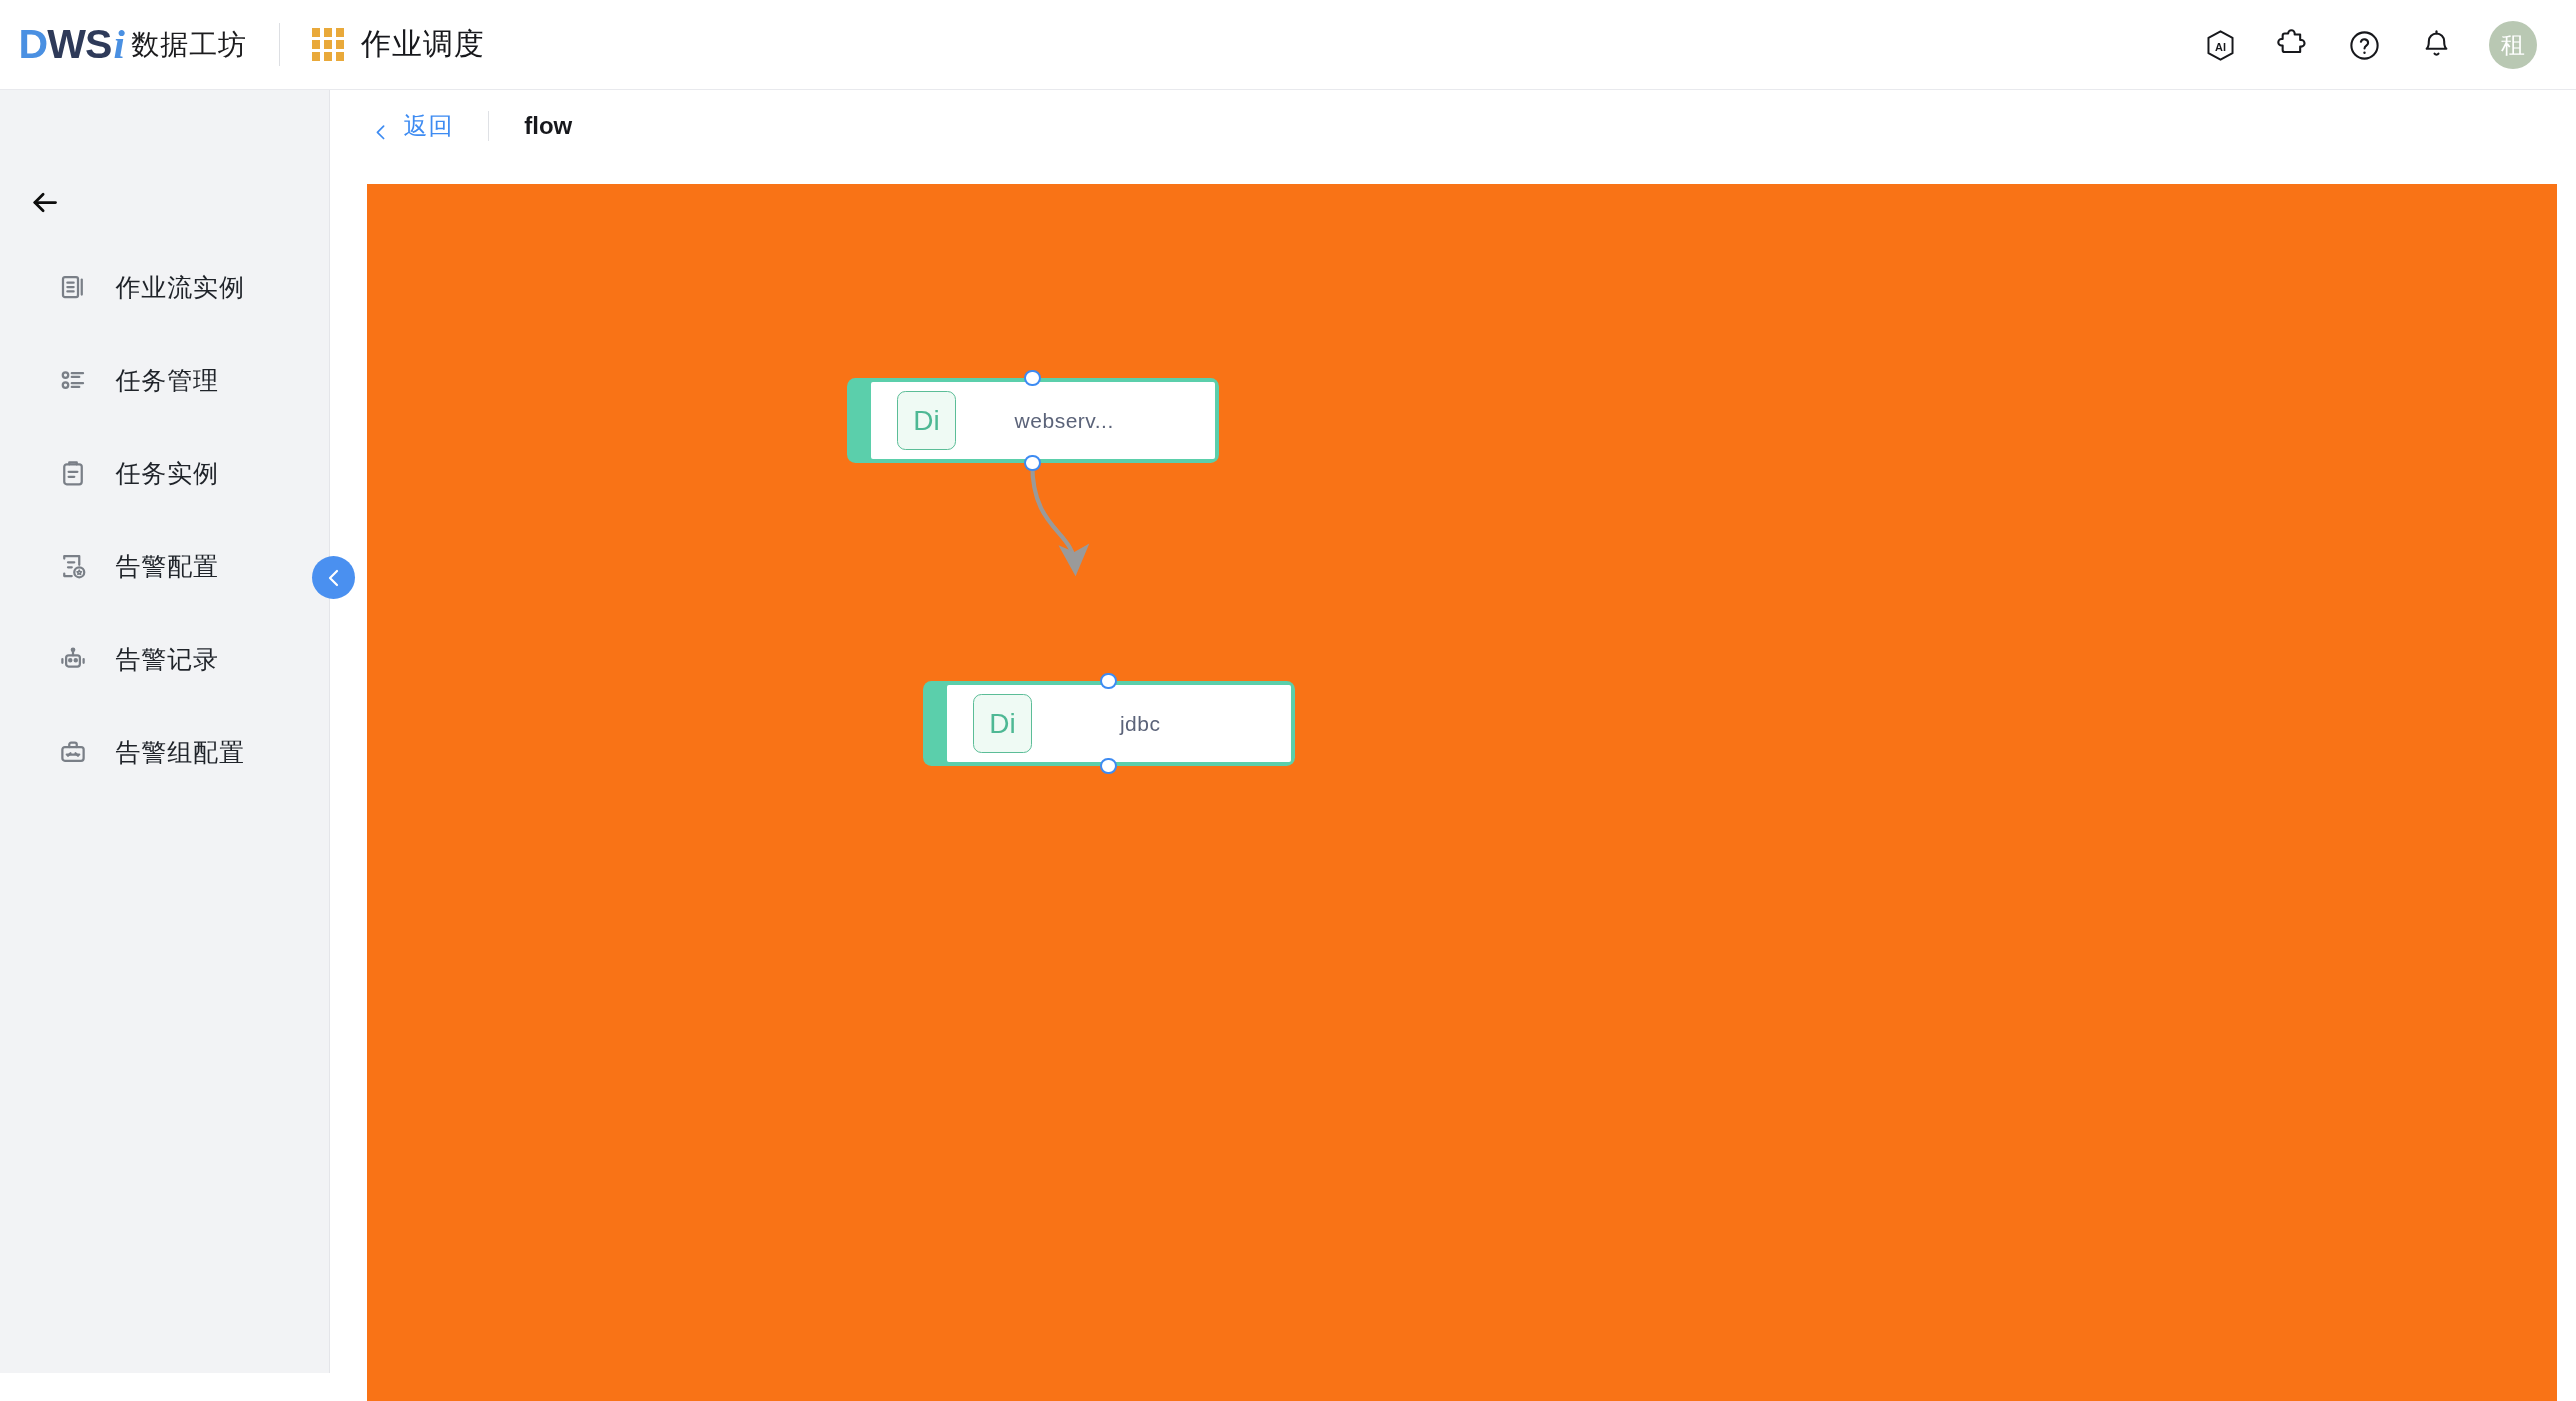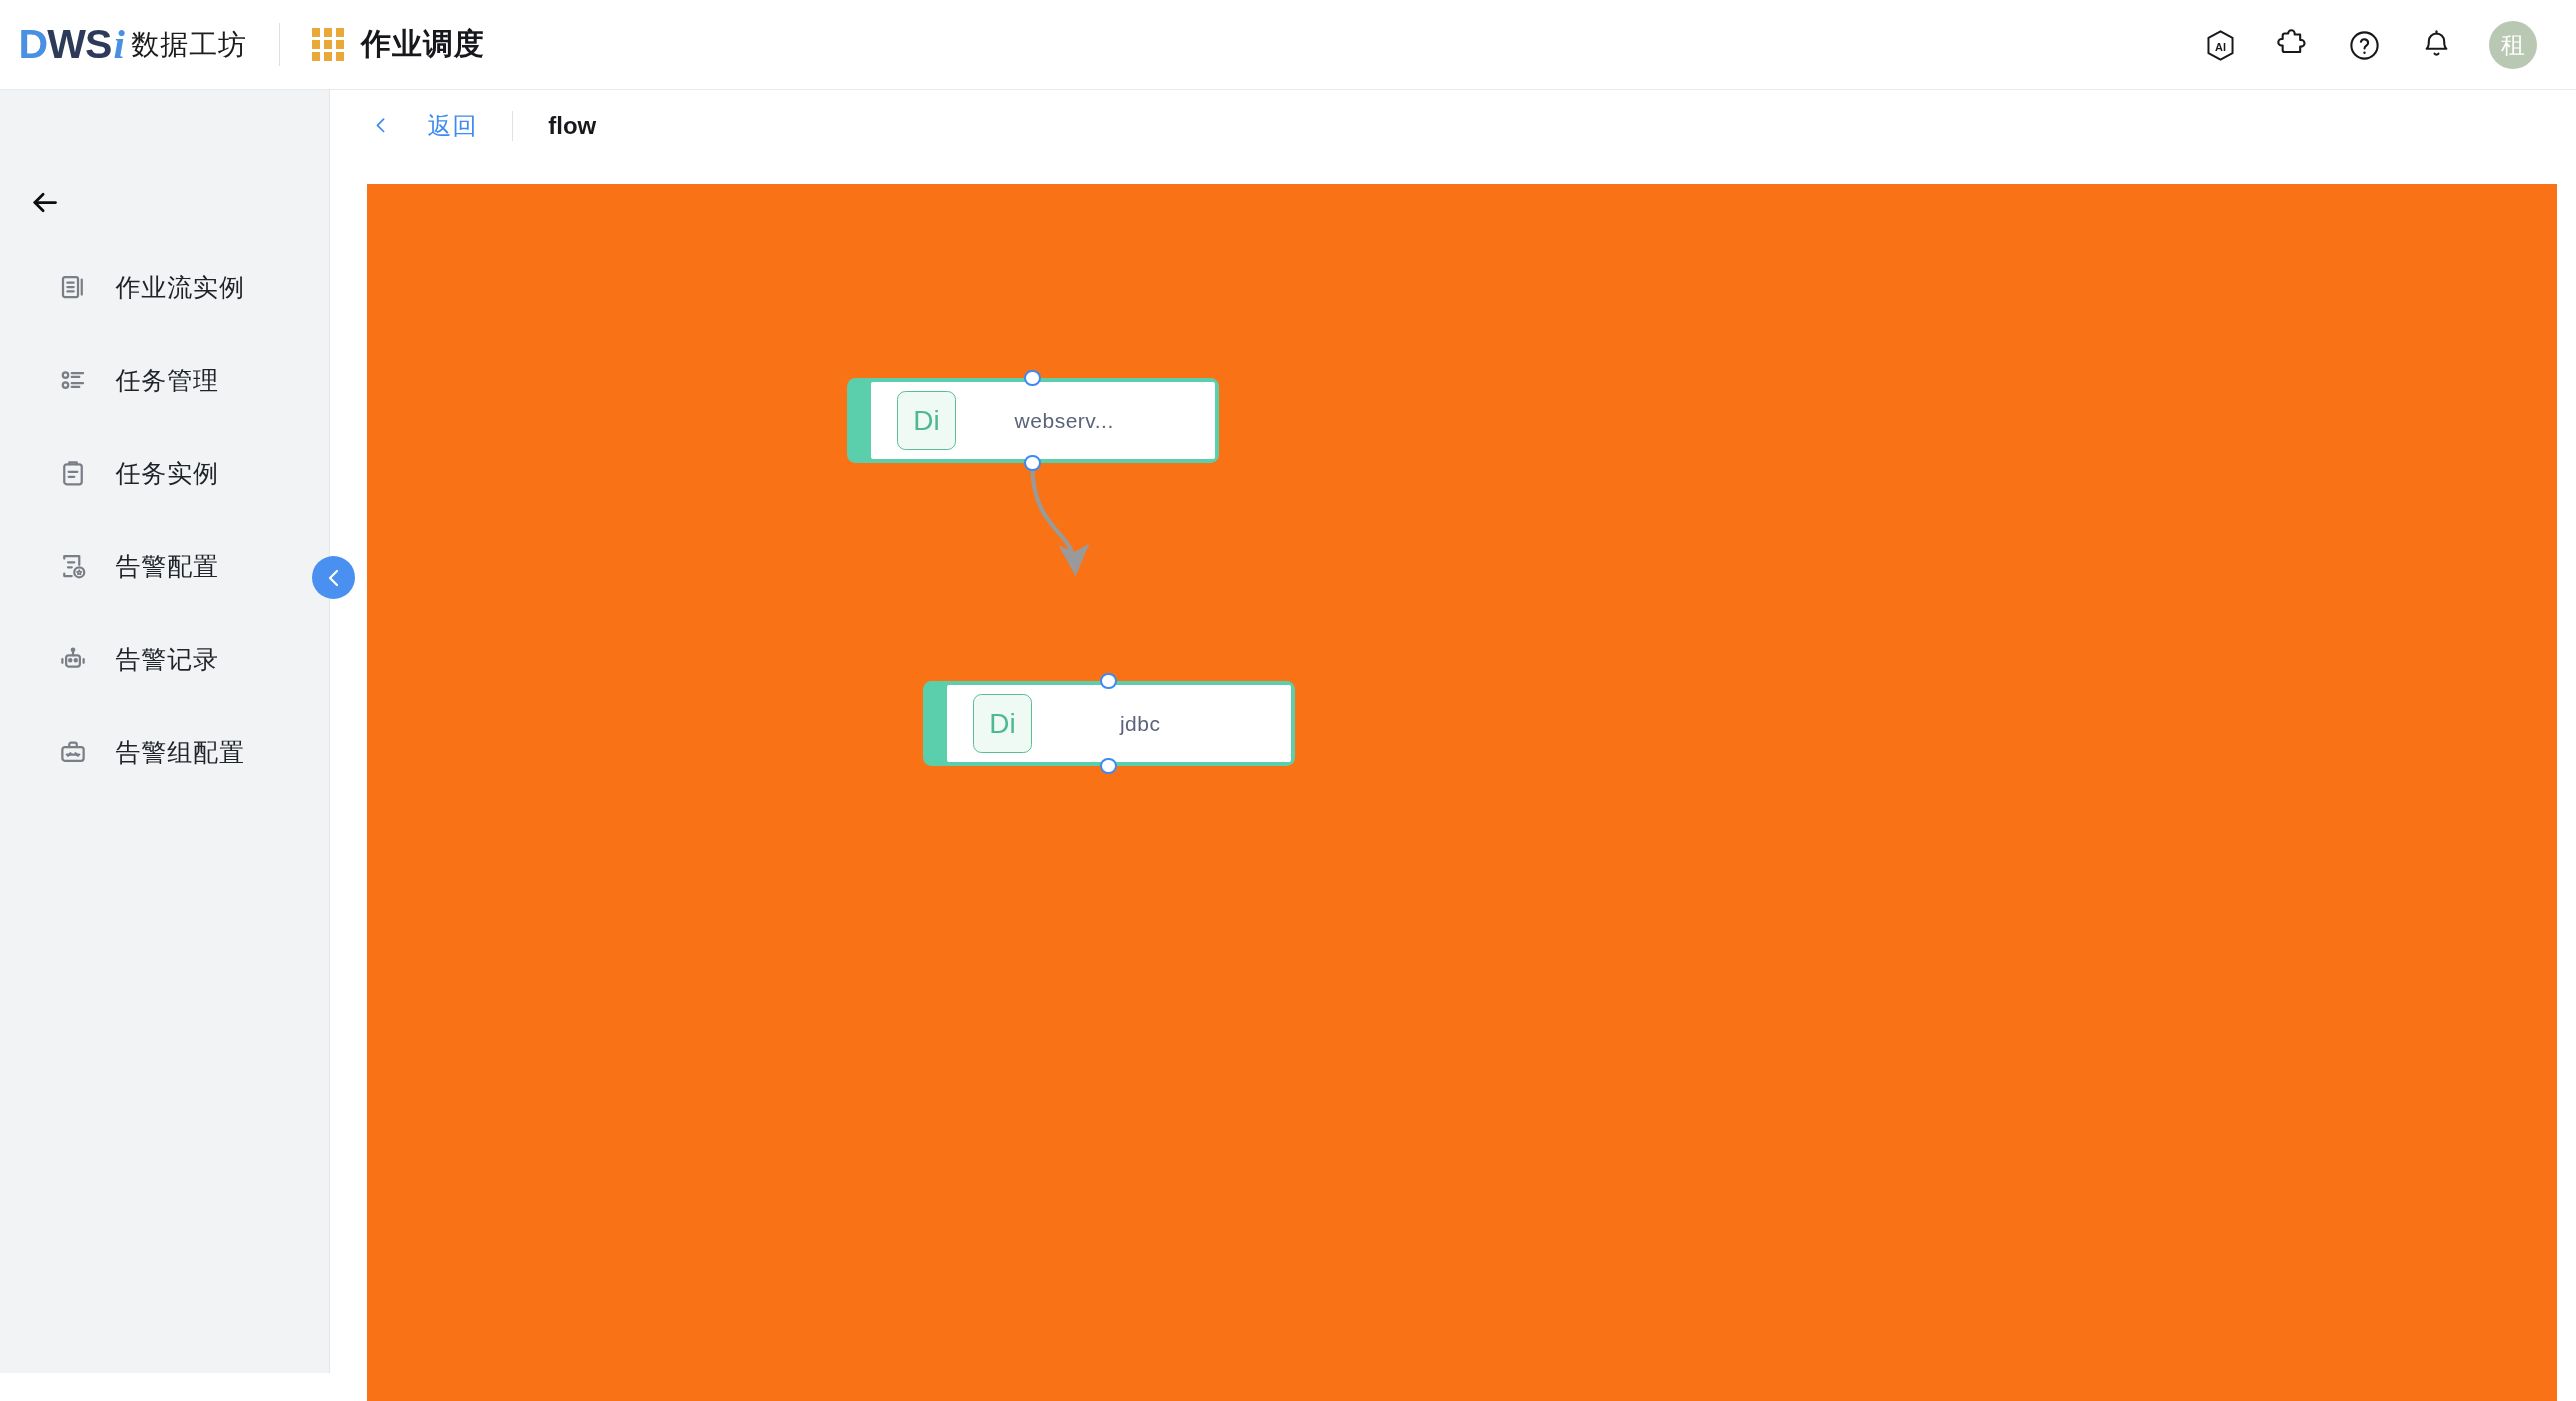--- a/index.html
+++ b/index.html
@@ -63,21 +63,21 @@
   .grid-icon {
     display: grid;
     grid-template-columns: repeat(3, 8.4px);
     grid-template-rows: repeat(3, 8.4px);
     gap: 3.7px;
     margin-right: 16.7px;
   }
   .grid-icon i { background: #e9a93a; display: block; }
   .app-title {
     font-size: 30px;
-    font-weight: 700;
+    font-weight: 400;
     color: #17181c;
     letter-spacing: 0.9px;
   }
 
   .search-wrap {
     position: absolute;
     left: 1691px;
     top: 16.7px;
     width: 401px;
     height: 57px;
@@ -189,24 +189,23 @@
     background: #ffffff;
   }
   .breadcrumb {
     height: 71px;
     display: flex;
     align-items: center;
     padding-left: 41px;
     background: #ffffff;
   }
   .bc-back {
-    display: flex; align-items: center;
+    display: flex; align-items: flex-end;
     cursor: pointer;
     color: #3d8bf2;
-    gap: 24px;
   }
   .bc-back .bc-label {
     font-size: 24px;
     margin-left: 13px;
     letter-spacing: 0.9px;
   }
   .bc-divider {
     width: 0.9px; height: 30px;
     background: #dfe1e5;
     margin: 0 35px;

